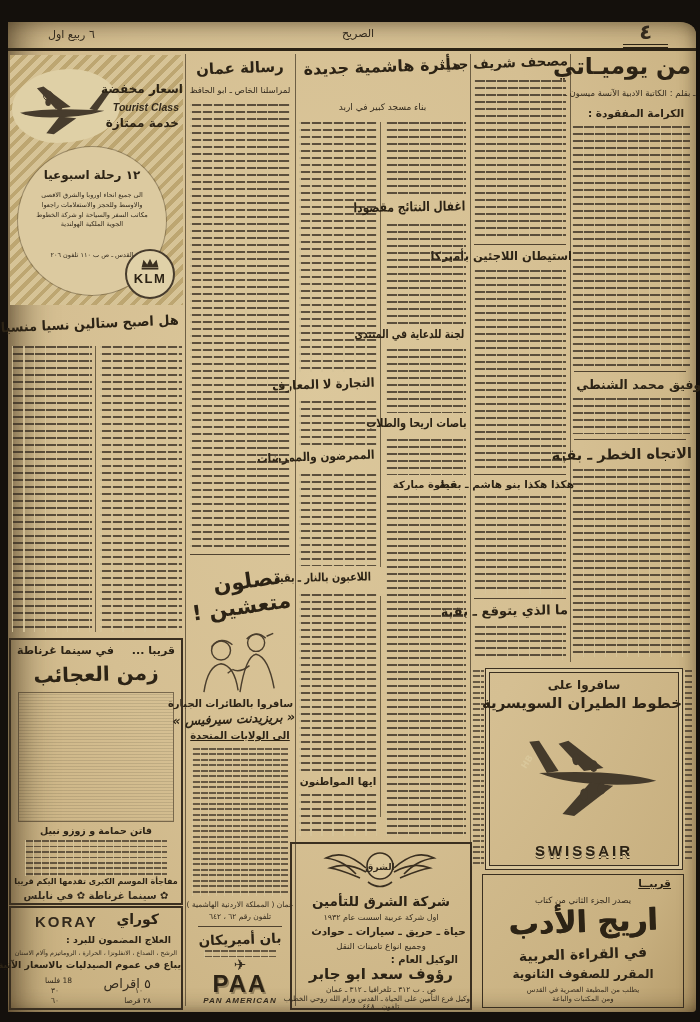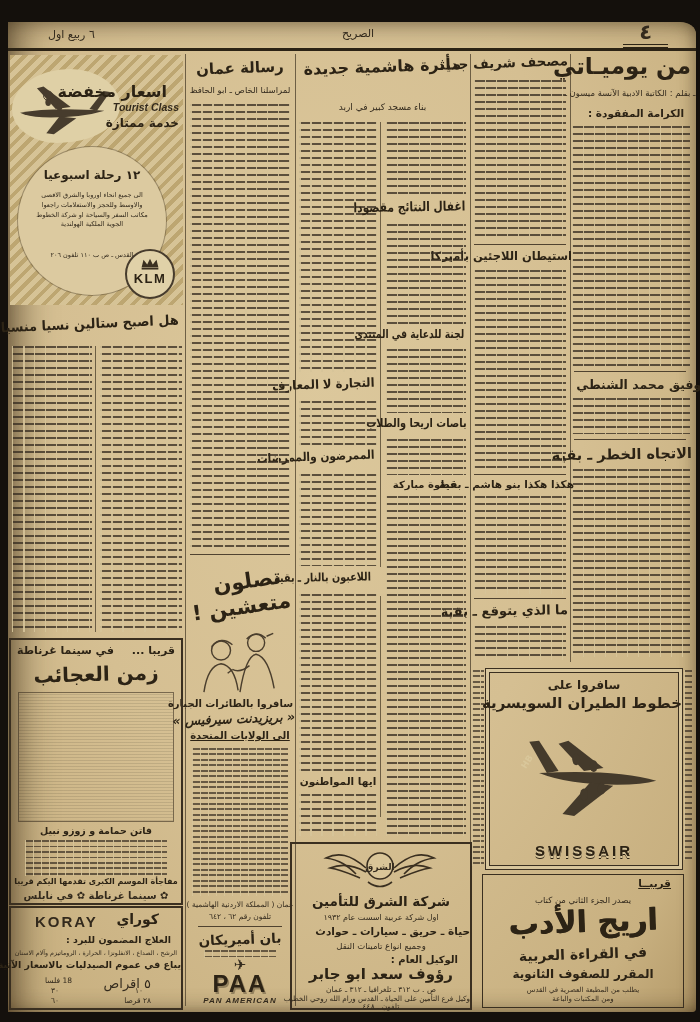--- a/index.html
+++ b/index.html
@@ -131,21 +131,21 @@
       <g fill="#473c2d">
         <path d="M6,38 Q40,32 96,36 Q70,44 30,43 Q14,42 6,38 Z"></path>
         <path d="M88,36 L102,16 L95,15 L80,34 Z"></path>
         <path d="M44,34 L24,12 L31,10 L60,32 Z"></path>
         <path d="M48,42 L34,60 L42,61 L66,44 Z"></path>
         <ellipse cx="36" cy="27" rx="3" ry="4"></ellipse>
           <ellipse cx="48" cy="32" rx="3" ry="4"></ellipse>
       </g>
       <circle cx="36" cy="20" r="5" fill="none" stroke="#473c2d"></circle>
     </svg>
-    <div class="abs h c nw" style="right:16px;top:28px;width:62px;font-size:16px;">اسعار مخفضة</div>
+    <div class="abs h c nw" style="right:0;top:28px;width:62px;font-size:12px;">اسعار مخفضة</div>
     <div class="abs c lat nw" style="right:4px;top:46px;width:62px;font-size:10.5px;font-style:italic;font-weight:bold;">Tourist Class</div>
     <div class="abs h c nw" style="right:4px;top:62px;width:62px;font-size:12px;">خدمة ممتازة</div>
     <div class="abs" style="left:8px;top:92px;width:148px;height:148px;background:#dccaa0;border-radius:50%;box-shadow:0 0 0 1px rgba(70,58,40,.4);">
       <div class="abs h c nw" style="left:0;right:0;top:22px;font-size:12px;">١٢ رحلة اسبوعيا</div>
       <div class="abs c" style="left:18px;right:18px;top:44px;font-size:6.5px;line-height:1.5;">الى جميع انحاء اوروبا والشرق الاقصى والاوسط وللحجز والاستعلامات راجعوا مكاتب السفر والسياحة او شركة الخطوط الجوية الملكية الهولندية</div>
       <div class="abs c nw" style="left:0;right:0;top:104px;font-size:6.5px;">القدس ـ ص ب ١١٠ تلفون ٢٠٦</div>
     </div>
     <div class="abs" style="right:8px;bottom:6px;width:46px;height:46px;background:#e0d1a8;border:2px solid #473c2d;border-radius:50%;">
       <svg class="abs" style="left:11px;top:6px;" width="24" height="13" viewBox="0 0 24 14">
         <path d="M3,11 L5,3 L9,8 L12,2 L15,8 L19,3 L21,11 Z" fill="#3a2f20"></path>
@@ -236,21 +236,21 @@
         <path d="M46,22 C30,8 18,6 6,12 C20,14 28,20 36,28"></path>
         <path d="M46,26 C32,18 20,18 10,22 C22,24 30,28 40,32"></path>
         <path d="M74,22 C90,8 102,6 114,12 C100,14 92,20 84,28"></path>
         <path d="M74,26 C88,18 100,18 110,22 C98,24 90,28 80,32"></path>
         <path d="M48,36 C56,42 64,42 72,36"></path>
       </g>
       <text x="60" y="24" text-anchor="middle" font-size="9" font-weight="bold" fill="#332a1d">الشرق</text>
     </svg>
     <div class="abs h c nw" style="left:0;right:0;top:50px;font-size:13.5px;">شركة الشرق للتأمين</div>
     <div class="abs c nw" style="left:0;right:0;top:69px;font-size:8px;">اول شركة عربية اسست عام ١٩٣٢</div>
-    <div class="abs h c nw" style="left:15px;right:0;top:82px;font-size:10.5px;text-align:right;">حياة ـ حريق ـ سيارات ـ حوادث</div>
+    <div class="abs h c nw" style="left:15px;right:0;top:82px;font-size:10.5px;">حياة ـ حريق ـ سيارات ـ حوادث</div>
     <div class="abs c nw" style="left:0;right:0;top:97px;font-size:8.5px;">وجميع انواع تامينات النقل</div>
     <div class="abs h nw" style="right:12px;top:110px;font-size:10px;">الوكيل العام :</div>
     <div class="abs h c nw" style="left:0;right:0;top:122px;font-size:15px;">رؤوف سعد ابو جابر</div>
     <div class="abs c nw" style="left:0;right:0;top:141px;font-size:7.5px;">ص . ب ٣١٢ ـ تلغرافيا ـ ٣١٢ ـ عمان</div>
     <div class="abs c nw" style="left:0;right:0;top:150px;font-size:7.2px;">وكيل فرع التأمين على الحياة ـ القدس ورام الله روحي الخطيب</div>
     <div class="abs c nw" style="left:0;right:0;top:158px;font-size:7.5px;">تلفون ـ ٤٤٨</div>
   </div>
 
 </div>
 

